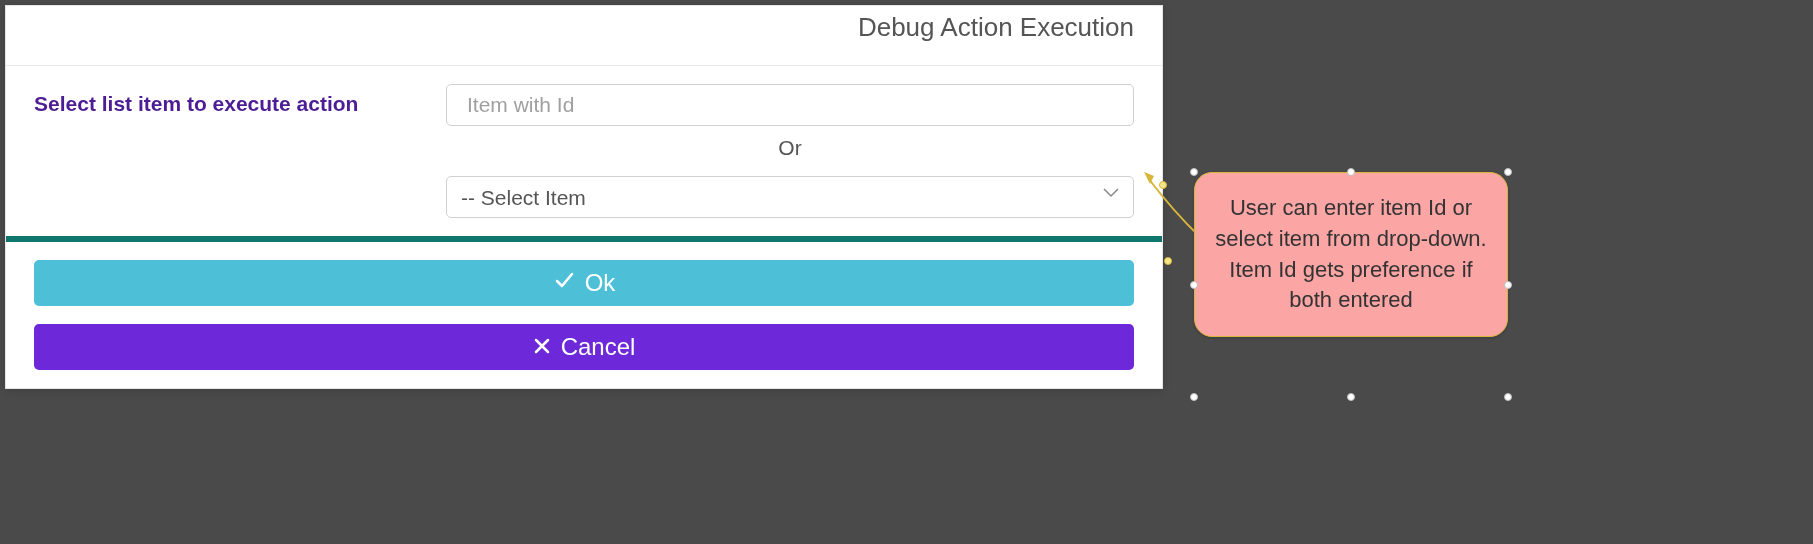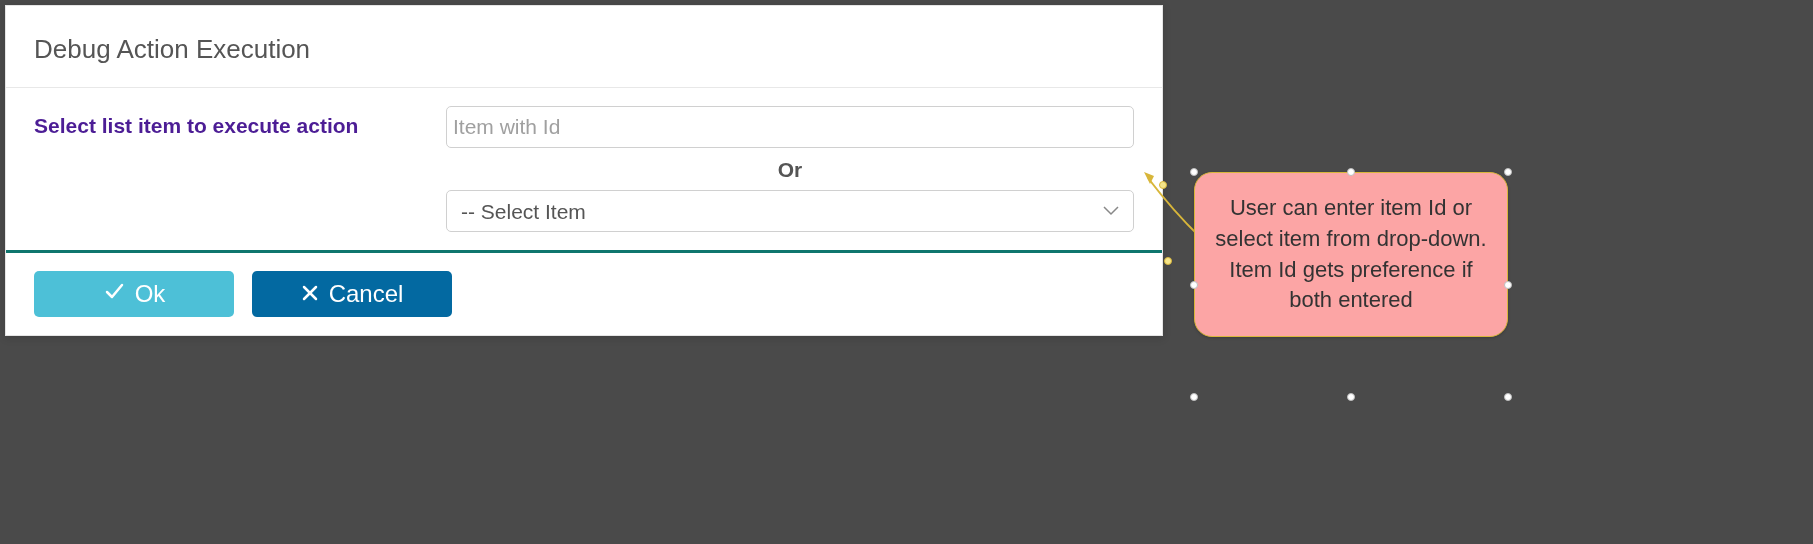--- a/index.html
+++ b/index.html
@@ -18,22 +18,23 @@
     .dialog {
       position: absolute;
       left: 5px;
       top: 5px;
       width: 1158px;
       background: #ffffff;
       border: 1px solid #e5e5e5;
       box-shadow: 0 2px 8px rgba(0,0,0,0.15);
     }
     .dialog-header {
-      padding: 28px 28px 22px 28px;
+      padding: 6px 28px 22px 28px;
       border-bottom: 1px solid #e8e8e8;
+      text-align: right;
     }
     .dialog-title {
       font-size: 26px;
       font-weight: 400;
       color: #555555;
     }
     .dialog-body {
       padding: 18px 28px 18px 28px;
     }
     .form-row {
@@ -51,93 +52,94 @@
     .form-controls {
       flex: 1;
       display: flex;
       flex-direction: column;
     }
     .text-input {
       width: 688px;
       height: 42px;
       border: 1px solid #d0d0d0;
       border-radius: 5px;
-      padding: 0 6px;
+      padding: 0 20px;
       font-size: 21px;
       color: #333333;
       outline: none;
     }
     .text-input::placeholder {
       color: #a0a0a0;
     }
     .or-separator {
       width: 688px;
       text-align: center;
       font-size: 21px;
       color: #555555;
       padding: 10px 0 8px 0;
-      font-weight: bold;
     }
     .select-wrap {
       position: relative;
       width: 688px;
     }
     .select-input {
       width: 100%;
       height: 42px;
       border: 1px solid #d0d0d0;
       border-radius: 5px;
       padding: 0 40px 0 14px;
       font-size: 21px;
       color: #555555;
       background: #ffffff;
       appearance: none;
       -webkit-appearance: none;
       outline: none;
       cursor: pointer;
+      margin-top: 8px;
     }
     .select-chevron {
       position: absolute;
       right: 14px;
       top: 50%;
       transform: translateY(-50%);
       pointer-events: none;
     }
     .caution-text {
       font-size: 21px;
       color: #555555;
       line-height: 1.55;
       margin-top: 14px;
     }
     .dialog-footer {
-      border-top: 3px solid #0f766e;
+      border-top: 6px solid #0f766e;
       padding: 18px 28px 18px 28px;
       display: flex;
-      justify-content: flex-start;
+      justify-content: flex-end;
       gap: 18px;
+      flex-direction: column;
     }
     .btn {
       display: inline-flex;
       align-items: center;
       justify-content: center;
       height: 46px;
       min-width: 200px;
       border: none;
       border-radius: 5px;
       font-size: 24px;
       color: #ffffff;
       cursor: pointer;
       gap: 10px;
       padding: 0 24px;
     }
     .btn-ok {
       background: #4dc0d7;
     }
     .btn-cancel {
-      background: #0369a1;
+      background: #6d28d9;
     }
     .callout {
       position: absolute;
       left: 1194px;
       top: 172px;
       width: 314px;
       background: #fca5a5;
       border: 1px solid #d8b63a;
       border-radius: 18px;
       padding: 20px 18px 20px 18px;

